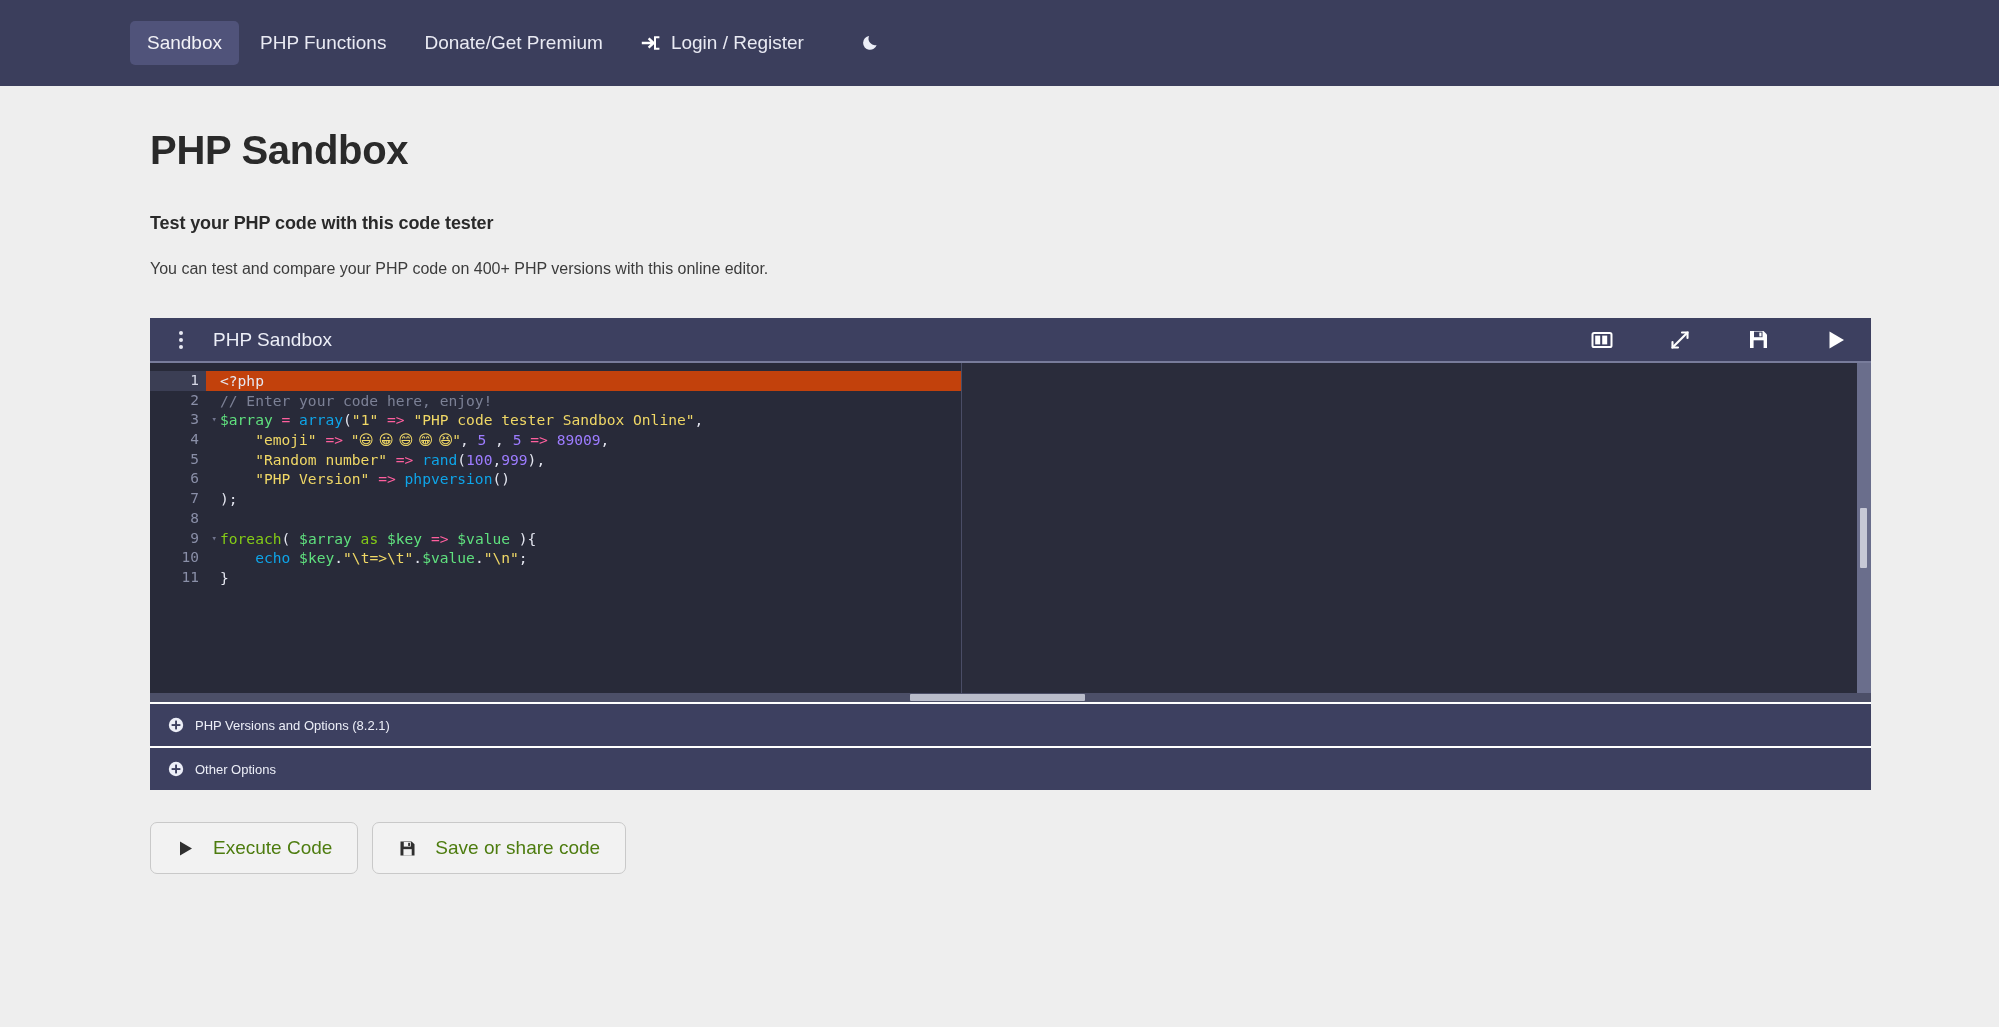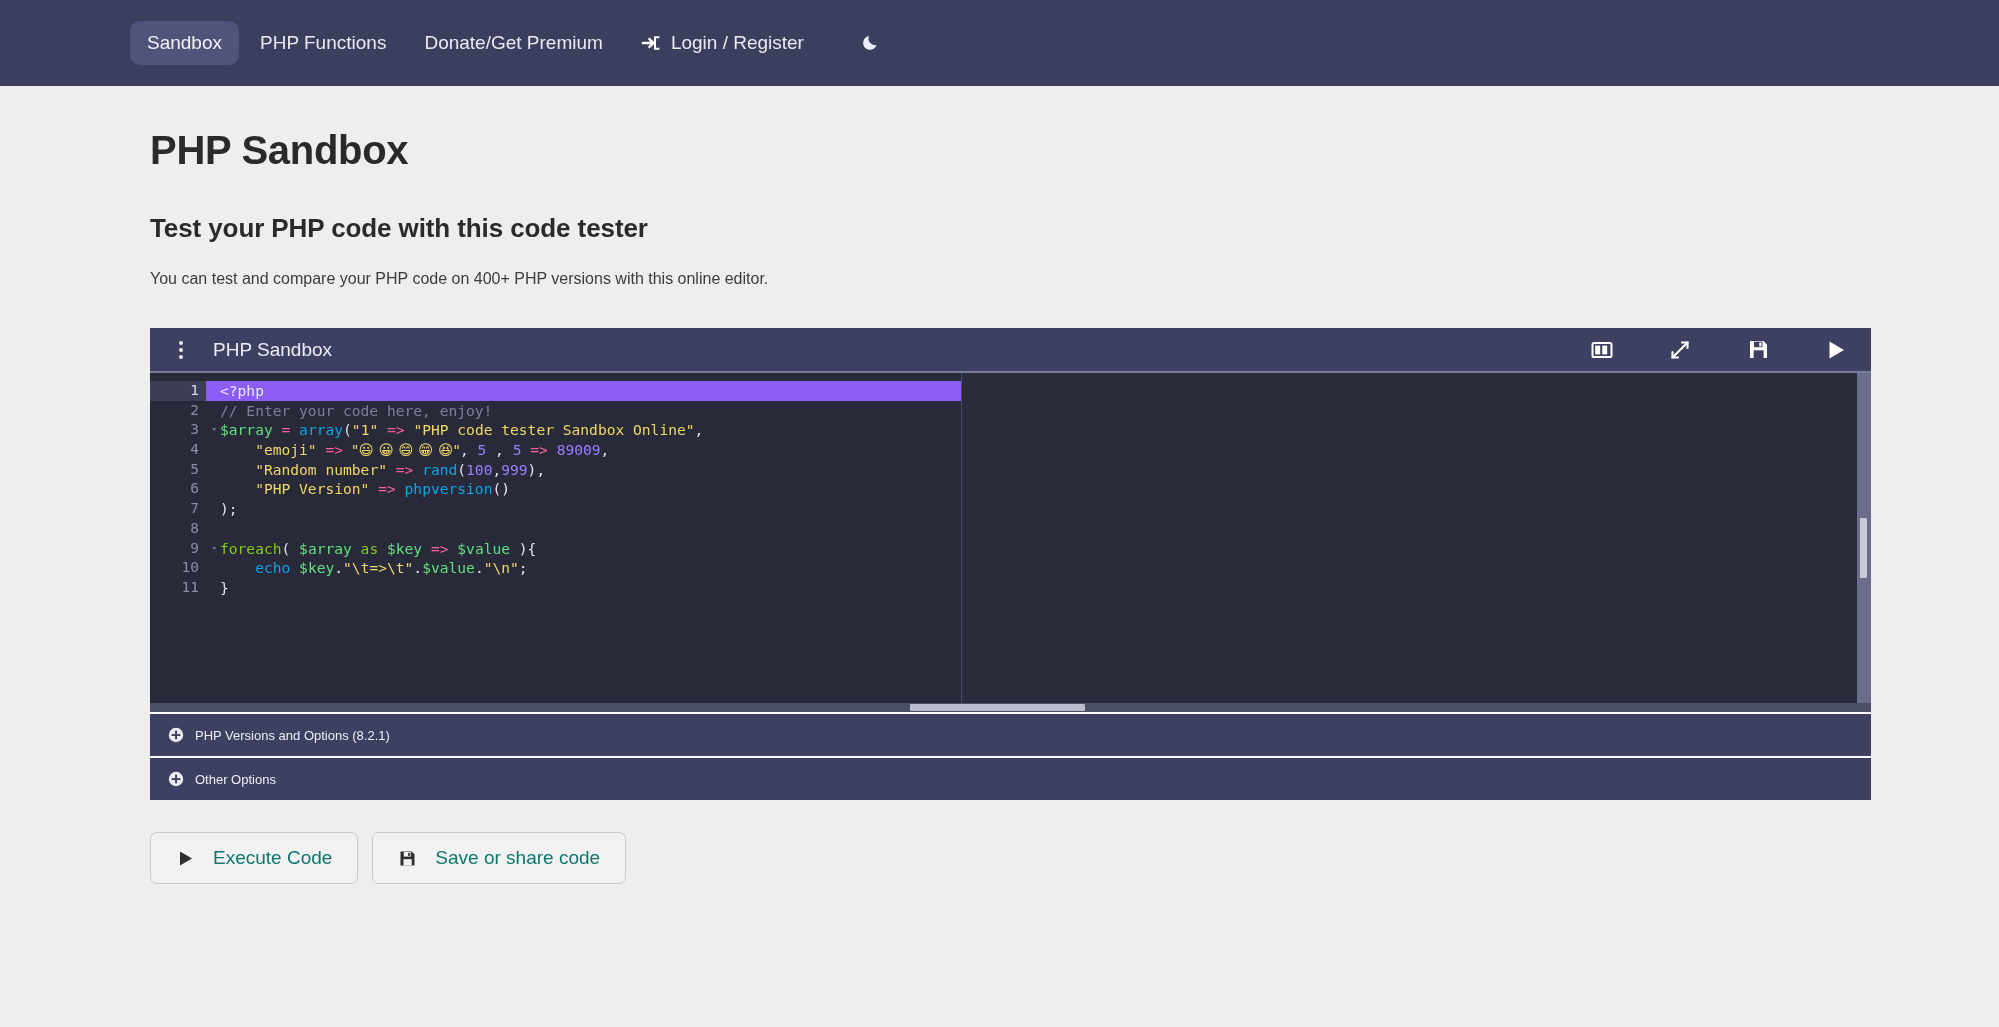--- a/index.html
+++ b/index.html
@@ -39,21 +39,21 @@
     font-weight: 600;
     letter-spacing: 0.1px;
     font-family: "DejaVu Sans", sans-serif;
   }
 
   .nav { display: flex; align-items: center; gap: 4px; margin-right: 10px; }
   .nav-item {
     color: #e9eaf3;
     font-size: 19px;
     padding: 11px 17px;
-    border-radius: 10px;
+    border-radius: 5px;
     white-space: nowrap;
     cursor: pointer;
     display: flex;
     align-items: center;
     gap: 10px;
   }
   .nav-item.active { background: #50537a; color: #f2f2f7; }
   .nav-icon { display: inline-flex; align-items: center; }
   .theme-toggle {
     margin-left: 28px;
@@ -67,21 +67,21 @@
   
   .main { padding: 0 0 0 150px; }
   .page-title {
     font-size: 40px;
     font-weight: 700;
     color: #2a2a2a;
     margin-top: 42px;
     letter-spacing: -0.3px;
   }
   .section-subtitle {
-    font-size: 26px;
+    font-size: 18px;
     font-weight: 700;
     color: #2a2a2a;
     margin-top: 40px;
     letter-spacing: -0.1px;
   }
   .lead {
     font-size: 16px;
     color: #3c3c3c;
     margin-top: 26px;
   }
@@ -172,21 +172,21 @@
   }
   .code-line {
     height: 19.7px;
     line-height: 19.7px;
     font-family: "DejaVu Sans Mono", monospace;
     font-size: 14.6px;
     white-space: pre;
     color: #e3e5ef;
     padding-left: 14px;
   }
-  .code-line.active { background: #8b5cf6; }
+  .code-line.active { background: #c2410c; }
 
   
   .t-tag  { color: #e6e8f2; }
   .t-com  { color: #7c8196; }
   .t-var  { color: #5fe07e; }
   .t-fn   { color: #0ea5e9; }
   .t-str  { color: #f0d866; }
   .t-num  { color: #9d7cff; }
   .t-kw   { color: #84cc16; }
   .t-op   { color: #ff5f9e; }
@@ -250,21 +250,21 @@
   .actions { display: flex; gap: 14px; margin-top: 32px; }
   .btn {
     display: flex;
     align-items: center;
     gap: 18px;
     background: #f2f2f2;
     border: 1px solid #c9c9c9;
     border-radius: 7px;
     padding: 14px 25px;
     font-size: 19px;
-    color: #0f766e;
+    color: #4d7c0f;
     cursor: pointer;
   }
   .btn-icon { display: inline-flex; align-items: center; color: #2f2f2f; }
 </style>
 </head>
 <body>
 
 <div class="site-header">
 
 

